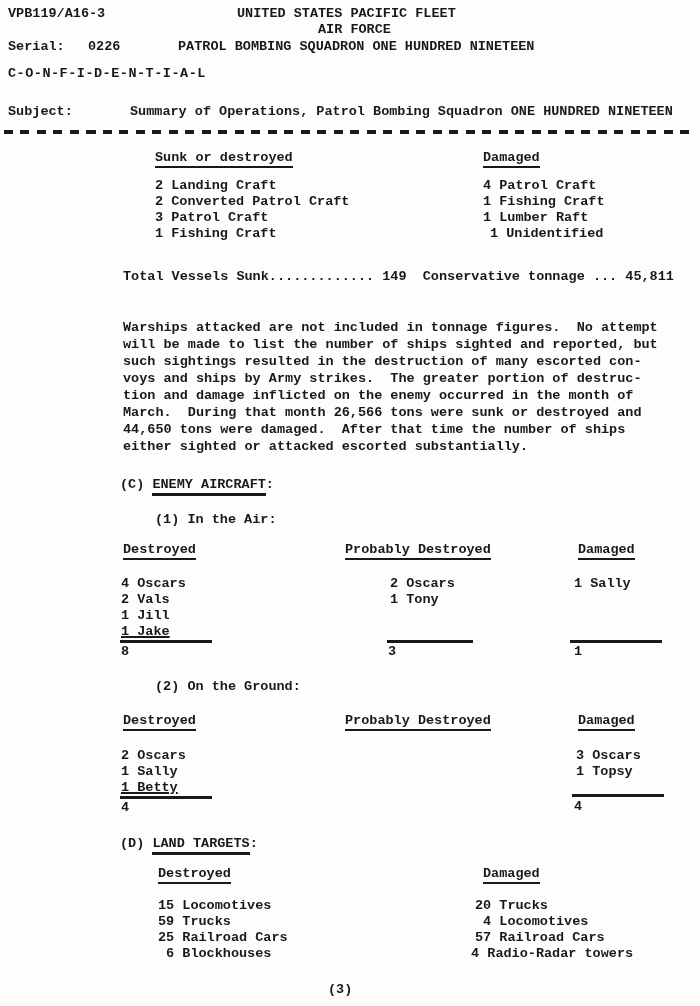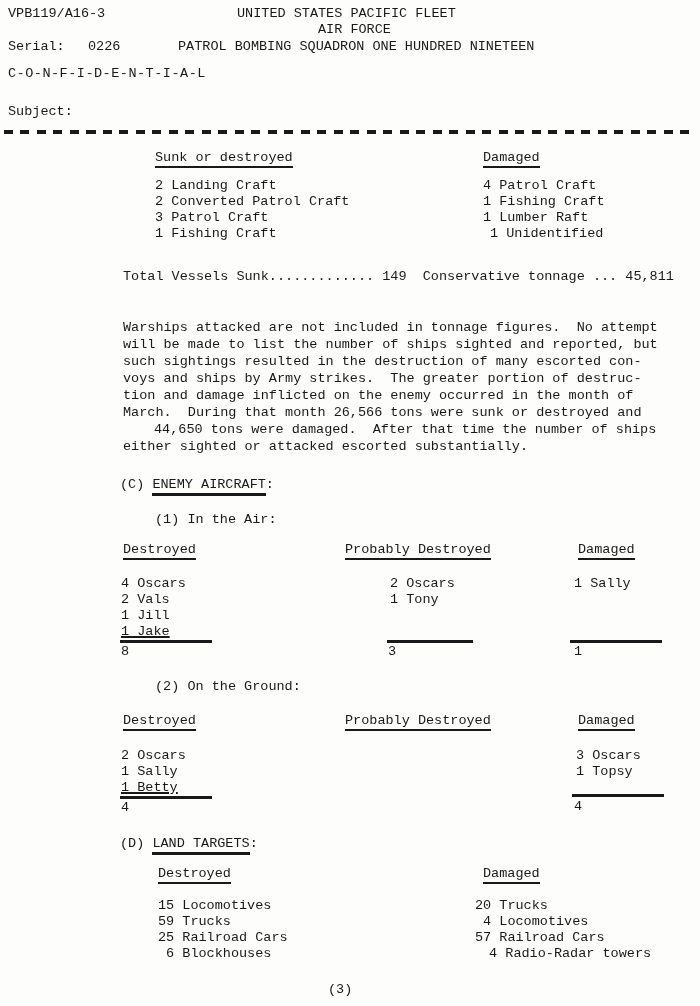--- a/index.html
+++ b/index.html
@@ -2,21 +2,21 @@
 <html><head>
 <meta charset="utf-8">
 <style>
   html,body { margin:0; padding:0; background:#ffffff; }
   .page {
     position:relative;
     width:700px; height:1006px;
     background:#fdfdfc;
     color:#191919;
     font-family:"Liberation Mono","DejaVu Sans Mono",monospace;
-    font-weight:400;
+    font-weight:700;
     font-size:13.5px;
     line-height:15px;
     overflow:hidden;
   }
   .t { position:absolute; white-space:pre; }
   .hd { border-bottom:2.5px solid #191919; padding-bottom:1px; }
   .hd2 { border-bottom:3px solid #191919; padding-bottom:1px; }
   .u { text-decoration:underline; text-decoration-thickness:2px; }
   .rule { position:absolute; height:3px; background:#191919; }
   .dashes {
@@ -30,20 +30,21 @@
 <div class="page">
 
   <div class="t" style="left:8px;  top:6px;">VPB119/A16-3</div>
   <div class="t" style="left:237px;top:6px;">UNITED STATES PACIFIC FLEET</div>
   <div class="t" style="left:318px;top:22px;">AIR FORCE</div>
   <div class="t" style="left:8px;  top:39px;">Serial:</div>
   <div class="t" style="left:88px; top:39px;">0226</div>
   <div class="t" style="left:178px;top:39px;">PATROL BOMBING SQUADRON ONE HUNDRED NINETEEN</div>
   <div class="t" style="left:8px;  top:66px; letter-spacing:0.5px;">C-O-N-F-I-D-E-N-T-I-A-L</div>
   <div class="t" style="left:8px;  top:104px;">Subject:</div>
+  <div class="t" style="left:130px;top:104px;">Summary of Operations, Patrol Bombing Squadron ONE HUNDRED NINETEEN</div>
   <div class="dashes" style="left:4px; top:130px; width:693px;"></div>
 
   <div class="t" style="left:155px;top:150px;"><span class="hd">Sunk or destroyed</span></div>
   <div class="t" style="left:483px;top:150px;"><span class="hd">Damaged</span></div>
 
   <div class="t" style="left:155px;top:178px;">2 Landing Craft</div>
   <div class="t" style="left:155px;top:194px;">2 Converted Patrol Craft</div>
   <div class="t" style="left:155px;top:210px;">3 Patrol Craft</div>
   <div class="t" style="left:155px;top:226px;">1 Fishing Craft</div>
 
@@ -53,21 +54,21 @@
   <div class="t" style="left:483px;top:226px;margin-left:7px;">1 Unidentified</div>
 
   <div class="t" style="left:123px;top:269px;">Total Vessels Sunk............. 149  Conservative tonnage ... 45,811</div>
 
   <div class="t" style="left:123px;top:320px;">Warships attacked are not included in tonnage figures.  No attempt</div>
   <div class="t" style="left:123px;top:354px;">such sightings resulted in the destruction of many escorted con-</div>
   <div class="t" style="left:123px;top:337px;">will be made to list the number of ships sighted and reported, but</div>
   <div class="t" style="left:123px;top:371px;">voys and ships by Army strikes.  The greater portion of destruc-</div>
   <div class="t" style="left:123px;top:388px;">tion and damage inflicted on the enemy occurred in the month of</div>
   <div class="t" style="left:123px;top:405px;">March.  During that month 26,566 tons were sunk or destroyed and</div>
-  <div class="t" style="left:123px;top:422px;margin-left:31px;">44,650 tons were damaged.  After that time the number of ships</div>
+  <div class="t" style="left:123px;top:422px;">44,650 tons were damaged.  After that time the number of ships</div>
   <div class="t" style="left:123px;top:439px;">either sighted or attacked escorted substantially.</div>
 
   <div class="t" style="left:120px;top:477px;"><span>(C)</span><span> </span><span class="hd2">ENEMY AIRCRAFT</span><span>:</span></div>
 
   <div class="t" style="left:155px;top:512px;">(1) In the Air:</div>
 
   <div class="t" style="left:123px;top:542px;"><span class="hd">Destroyed</span></div>
   <div class="t" style="left:345px;top:542px;"><span class="hd">Probably Destroyed</span></div>
   <div class="t" style="left:578px;top:542px;"><span class="hd">Damaged</span></div>
 
@@ -109,17 +110,17 @@
   <div class="t" style="left:483px;top:866px;"><span class="hd">Damaged</span></div>
 
   <div class="t" style="left:158px;top:898px;">15 Locomotives</div>
   <div class="t" style="left:158px;top:914px;">59 Trucks</div>
   <div class="t" style="left:158px;top:930px;">25 Railroad Cars</div>
   <div class="t" style="left:158px;top:946px;"> 6 Blockhouses</div>
 
   <div class="t" style="left:475px;top:898px;">20 Trucks</div>
   <div class="t" style="left:475px;top:914px;"> 4 Locomotives</div>
   <div class="t" style="left:475px;top:930px;">57 Railroad Cars</div>
-  <div class="t" style="left:481px;top:946px;"> 4 Radio-Radar towers</div>
+  <div class="t" style="left:463px;top:946px;"> 4 Radio-Radar towers</div>
 
   <div class="t" style="left:328px;top:982px;">(3)</div>
 
 </div>
 
 </body></html>

